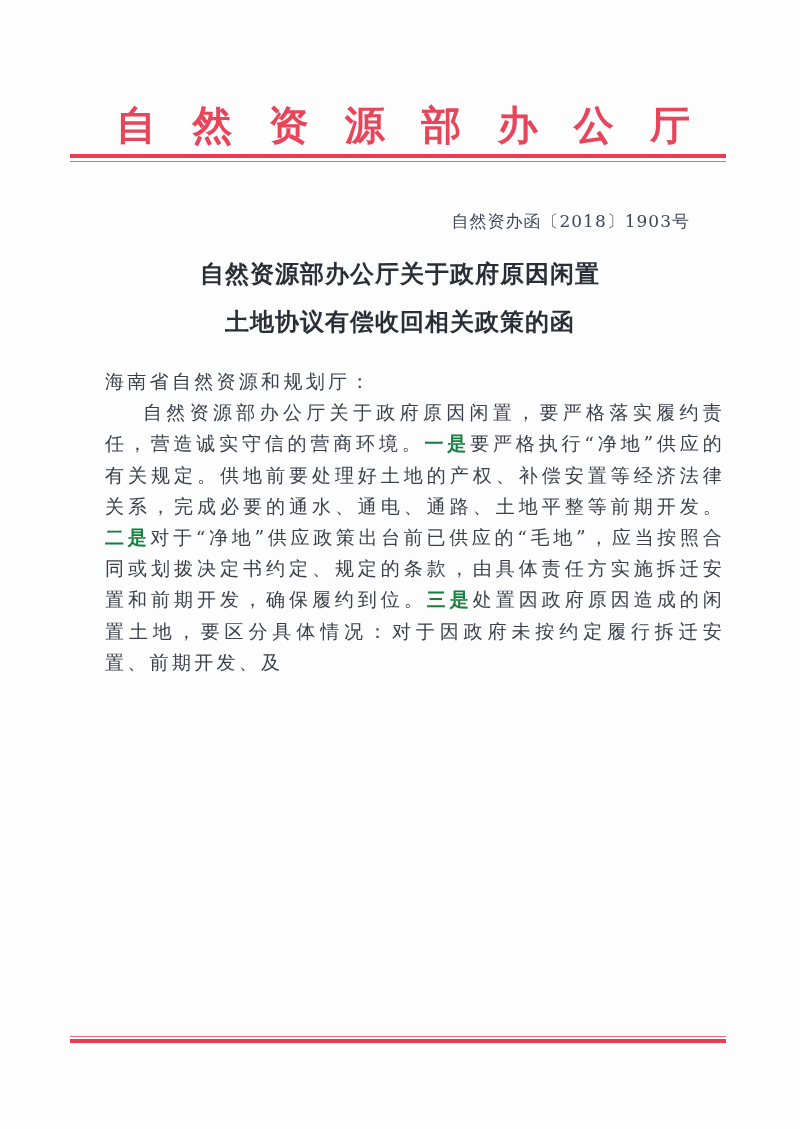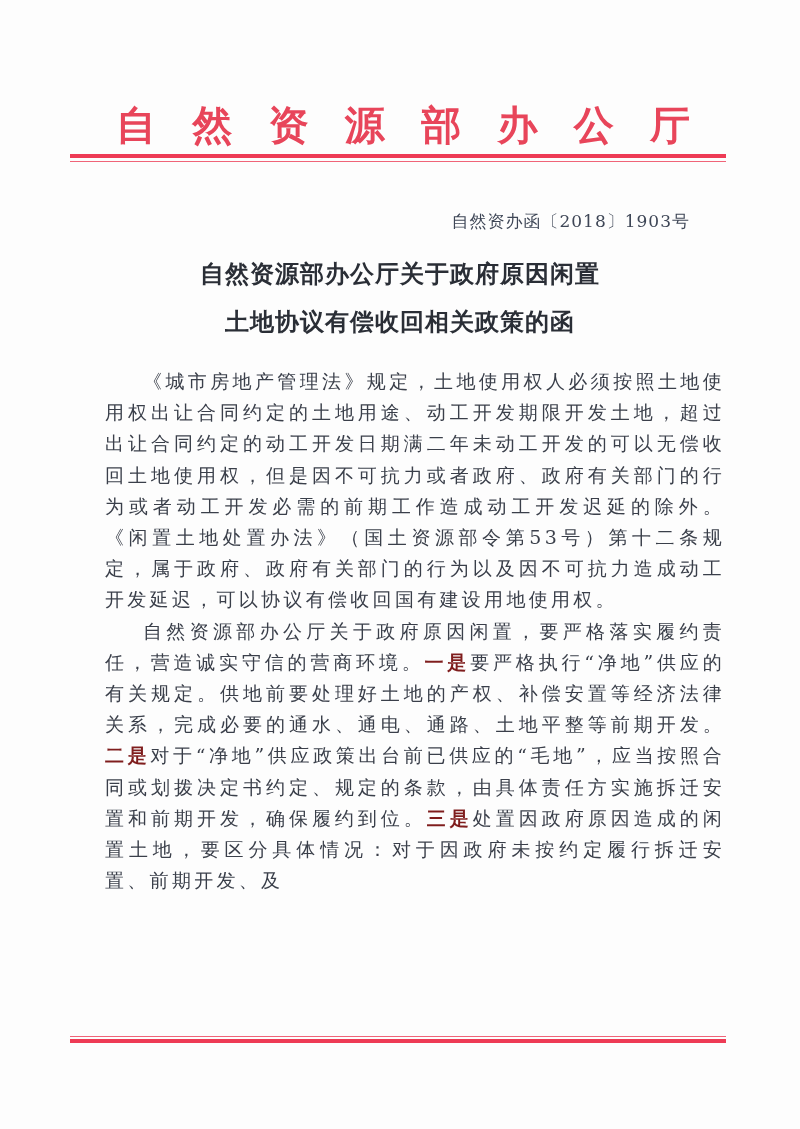--- a/index.html
+++ b/index.html
@@ -32,21 +32,21 @@
       font-family: "DejaVu Sans", "Liberation Sans", sans-serif; font-weight: bold;
       font-size: 24px; color: #2a2e36; letter-spacing: 1px;
     }
     .body-text {
       position: absolute; left: 105px; top: 366px; width: 620px;
       font-size: 19px; line-height: 31.2px; color: #3a3f4a;
       text-align: justify; letter-spacing: 3.3px;
     }
     .body-text p { margin: 0; }
     .indent { text-indent: 38px; }
-    .strong { font-weight: bold; color: #7f1d1d; }
+    .strong { font-weight: bold; color: #15803d; }
   </style>
 </head>
 <body>
 
 <div class="page">
 
   <div class="masthead">
     <span>自</span>
     <span>然</span>
     <span>资</span>
@@ -59,20 +59,20 @@
 
   <div class="rule thick" style="top:154px;"></div>
   <div class="rule thin" style="top:161px;"></div>
 
   <div class="doc-number">自然资办函〔2018〕1903号</div>
 
   <div class="title" style="top:306px;">土地协议有偿收回相关政策的函</div>
   <div class="title" style="top:258px;">自然资源部办公厅关于政府原因闲置</div>
 
   <div class="body-text">
-    <p class="indent">《城市房地产管理法》规定，土地使用权人必须按照土地使用权出让合同约定的土地用途、动工开发期限开发土地，超过出让合同约定的动工开发日期满二年未动工开发的可以无偿收回土地使用权，但是因不可抗力或者政府、政府有关部门的行为或者动工开发必需的前期工作造成动工开发迟延的除外。《闲置土地处置办法》（国土资源部令第53号）第十二条规定，属于政府、政府有关部门的行为以及因不可抗力造成动工开发延迟，可以协议有偿收回国有建设用地使用权。</p>
+    <p>海南省自然资源和规划厅：</p>
     <p class="indent"><span>自然资源部办公厅关于政府原因闲置，要严格落实履约责任，营造诚实守信的营商环境。</span><span class="strong">一是</span><span>要严格执行“净地”供应的有关规定。供地前要处理好土地的产权、补偿安置等经济法律关系，完成必要的通水、通电、通路、土地平整等前期开发。</span><span class="strong">二是</span><span>对于“净地”供应政策出台前已供应的“毛地”，应当按照合同或划拨决定书约定、规定的条款，由具体责任方实施拆迁安置和前期开发，确保履约到位。</span><span class="strong">三是</span><span>处置因政府原因造成的闲置土地，要区分具体情况：对于因政府未按约定履行拆迁安置、前期开发、及</span></p>
   </div>
 
   <div class="rule thin" style="top:1036px;"></div>
   <div class="rule thick" style="top:1039px;"></div>
 
 </div>
 
 </body></html>

